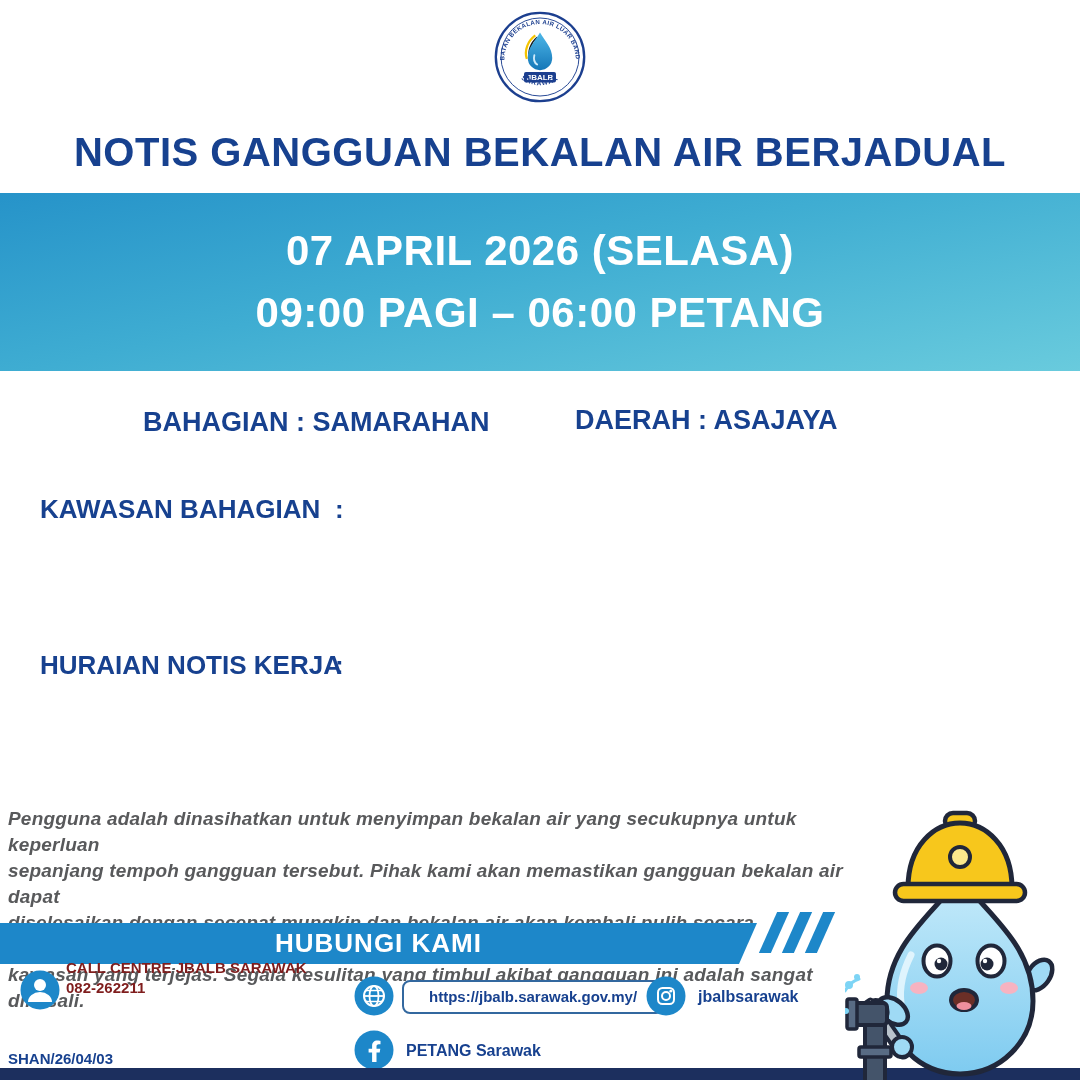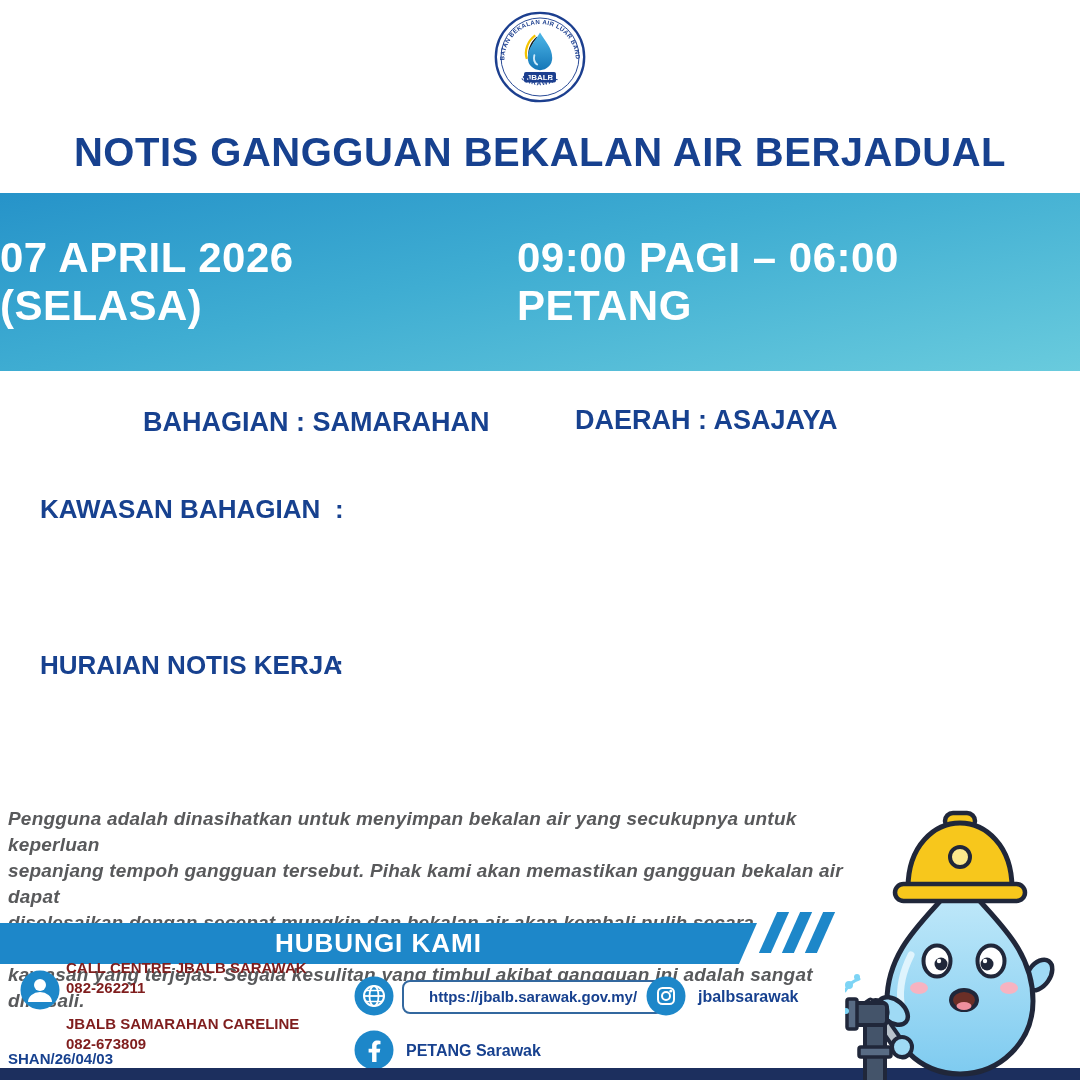--- a/index.html
+++ b/index.html
@@ -14,21 +14,21 @@
   
   .title {
     position:absolute; top:130px; left:0; width:100%; text-align:center;
     font-size:40px; font-weight:bold; color:#17418f; letter-spacing:.5px;
   }
 
   
   .banner {
     position:absolute; top:193px; left:0; width:1080px; height:178px;
     background:linear-gradient(168deg,#2693c9 0%,#3fadd2 45%,#69cbdd 100%);
-    color:#fff; display:flex; flex-direction:row; align-items:center;
+    color:#fff; display:flex; flex-direction:column; align-items:center;
     justify-content:center; gap:14px; font-weight:bold; font-size:42px;
     letter-spacing:.5px;
   }
 
   
   .region-bahagian { position:absolute; top:407px; left:143px; font-size:27px; font-weight:bold; color:#17418f; }
   .region-daerah   { position:absolute; top:405px; left:575px; font-size:27px; font-weight:bold; color:#17418f; }
 
   
   .detail-label { position:absolute; left:40px; font-size:26px; font-weight:bold; color:#17418f; }
@@ -154,24 +154,20 @@
     <svg viewBox="0 0 40 40" width="40" height="40">
       <circle cx="20" cy="20" r="19.5" fill="#1d87c9"></circle>
       <circle cx="20" cy="15" r="6" fill="#ffffff"></circle>
       <path d="M8 32 a12 10 0 0 1 24 0 Z" fill="#ffffff"></path>
     </svg>
   </span>
   <div class="c-block cc-block">
     <div class="c-label">CALL CENTRE JBALB SARAWAK</div>
     <div class="c-phone">082-262211</div>
   </div>
-  <div class="c-block cl-block">
-    <div class="c-label">JBALB SAMARAHAN CARELINE</div>
-    <div class="c-phone">082-673809</div>
-  </div>
 
   <span class="cicon icon-globe">
     <svg viewBox="0 0 40 40" width="40" height="40">
       <circle cx="20" cy="20" r="19.5" fill="#1d87c9"></circle>
       <circle cx="20" cy="20" r="10" fill="none" stroke="#ffffff" stroke-width="2"></circle>
       <ellipse cx="20" cy="20" rx="4.5" ry="10" fill="none" stroke="#ffffff" stroke-width="1.8"></ellipse>
       <line x1="10" y1="20" x2="30" y2="20" stroke="#ffffff" stroke-width="1.8"></line>
       <line x1="12" y1="14.5" x2="28" y2="14.5" stroke="#ffffff" stroke-width="1.5"></line>
       <line x1="12" y1="25.5" x2="28" y2="25.5" stroke="#ffffff" stroke-width="1.5"></line>
     </svg>

